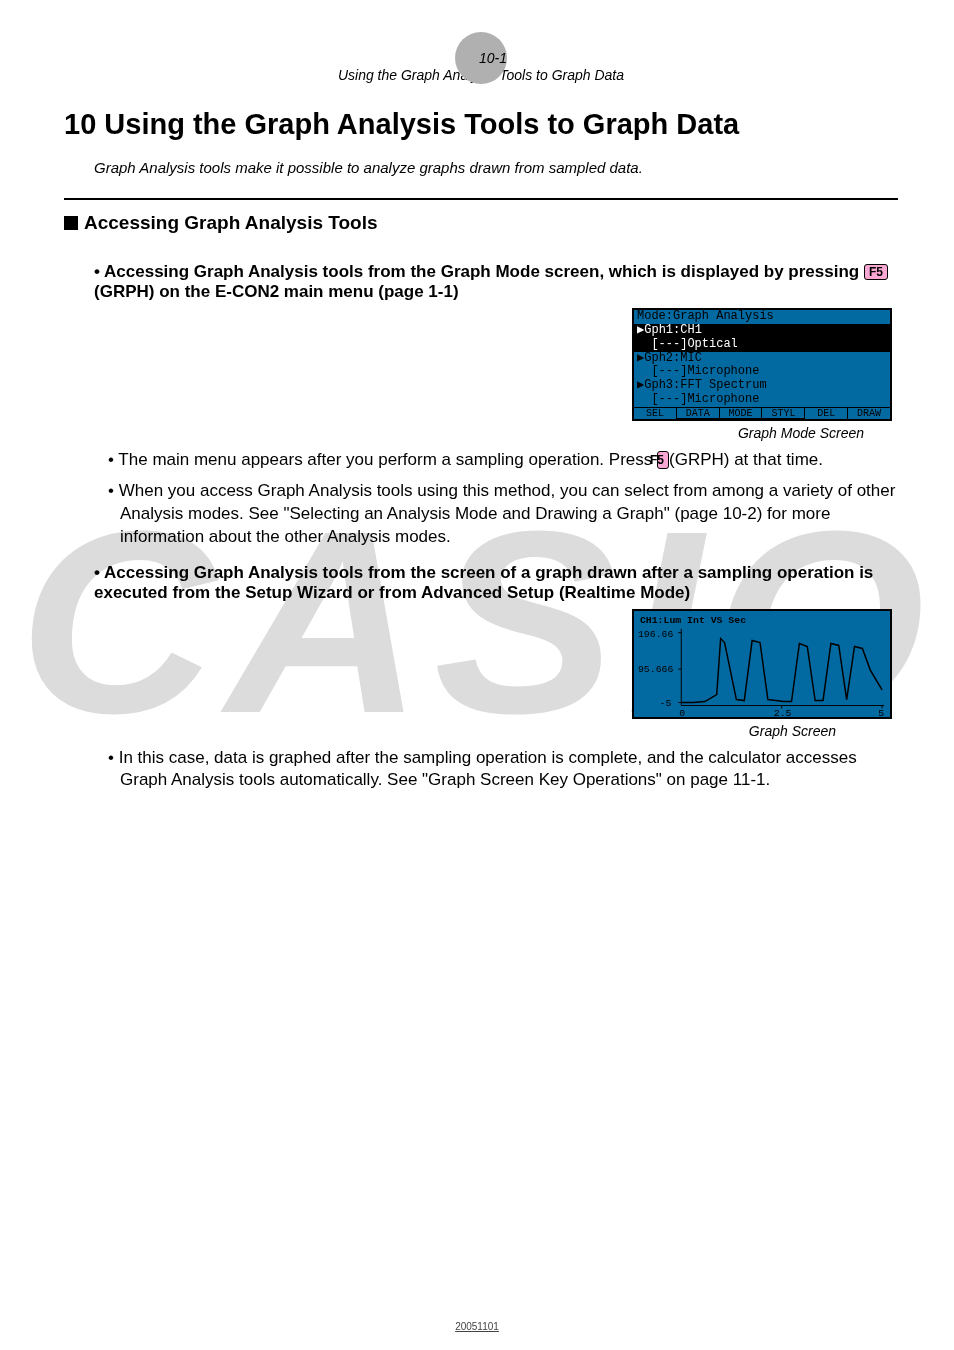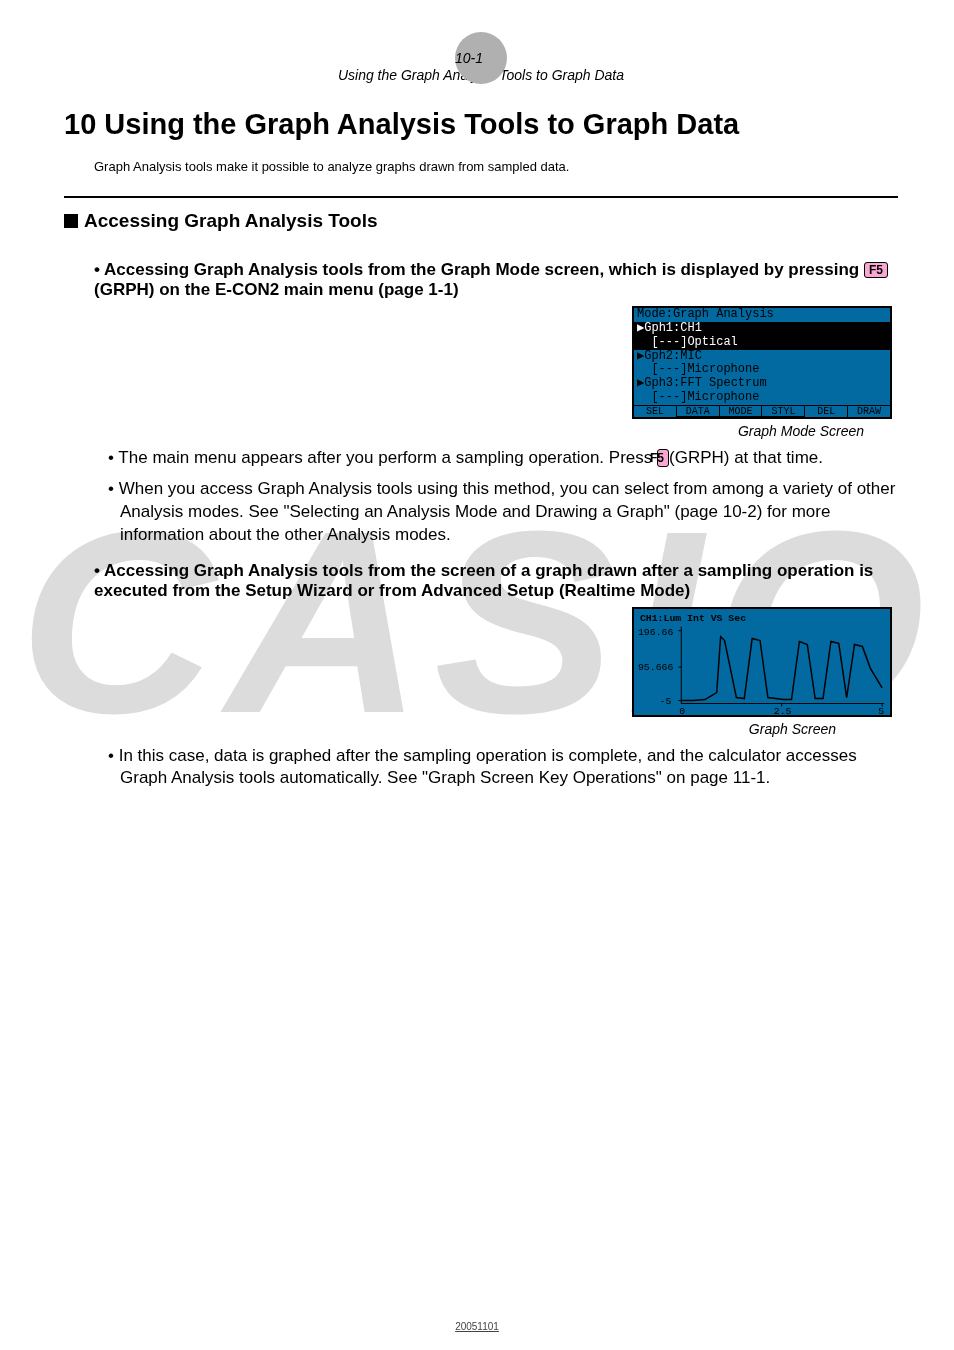--- a/index.html
+++ b/index.html
@@ -8,24 +8,24 @@
   .watermark {
     position: absolute; left: 0; right: 0; top: 35%;
     text-align: center; font-size: 260px; font-weight: 700;
     color: #dcdcdc; letter-spacing: 10px;
     font-style: italic; pointer-events: none; user-select: none;
     transform: scaleX(1.05);
     z-index: 0;
   }
   .content { position: relative; z-index: 1; }
   .hdr { text-align: center; font-style: italic; font-size: 14px; line-height: 1.3; margin-bottom: 10px; }
-  .circle { display: inline-block; width: 52px; height: 52px; border-radius: 50%; background: #b0b0b0; color: #000; font-style: italic; font-size: 14px; line-height: 52px; text-align: left; position: relative; top: 4px; }
+  .circle { display: inline-block; width: 52px; height: 52px; border-radius: 50%; background: #b0b0b0; color: #000; font-style: italic; font-size: 14px; line-height: 52px; text-align: right; position: relative; top: 4px; }
   .hdr-line2 { margin-top: -14px; }
   h1 { font-size: 29px; font-weight: 700; margin: 24px 0 18px 0; }
-  .intro { font-size: 13px; margin: 6px 0 22px 30px; }
+  .intro { font-size: 15px; margin: 6px 0 22px 30px; font-style: italic; }
   hr.rule { border: none; border-top: 2px solid #000; margin: 6px 0 12px 0; }
   h2.sec { font-size: 19px; font-weight: 700; margin-bottom: 28px; }
   h2.sec .blk { display:inline-block; width:14px; height:14px; background:#000; vertical-align: -1px; margin-right: 6px;}
   .body1 { font-size: 17px; margin-left: 30px; margin-bottom: 14px; }
   .bullet-h3 { font-size: 17px; font-weight: 700; margin: 8px 0 6px 30px; }
   .key { display:inline-block; border:1px solid #000; border-radius:3px; padding:0 4px; font-size:12px; font-family: Arial; font-weight:700; vertical-align:1px; background:#f9a8d4;}
   .scr-row { display:flex; justify-content:flex-end; margin: 4px 6px 4px 0; }
   .lcd { border: 2px solid #000; background:#0369a1; font-family: "Courier New", monospace; font-size: 12px; }
   .lcd1 { width: 260px; }
   .lcd .ln { padding: 0 3px; white-space: pre; line-height: 1.15; }

